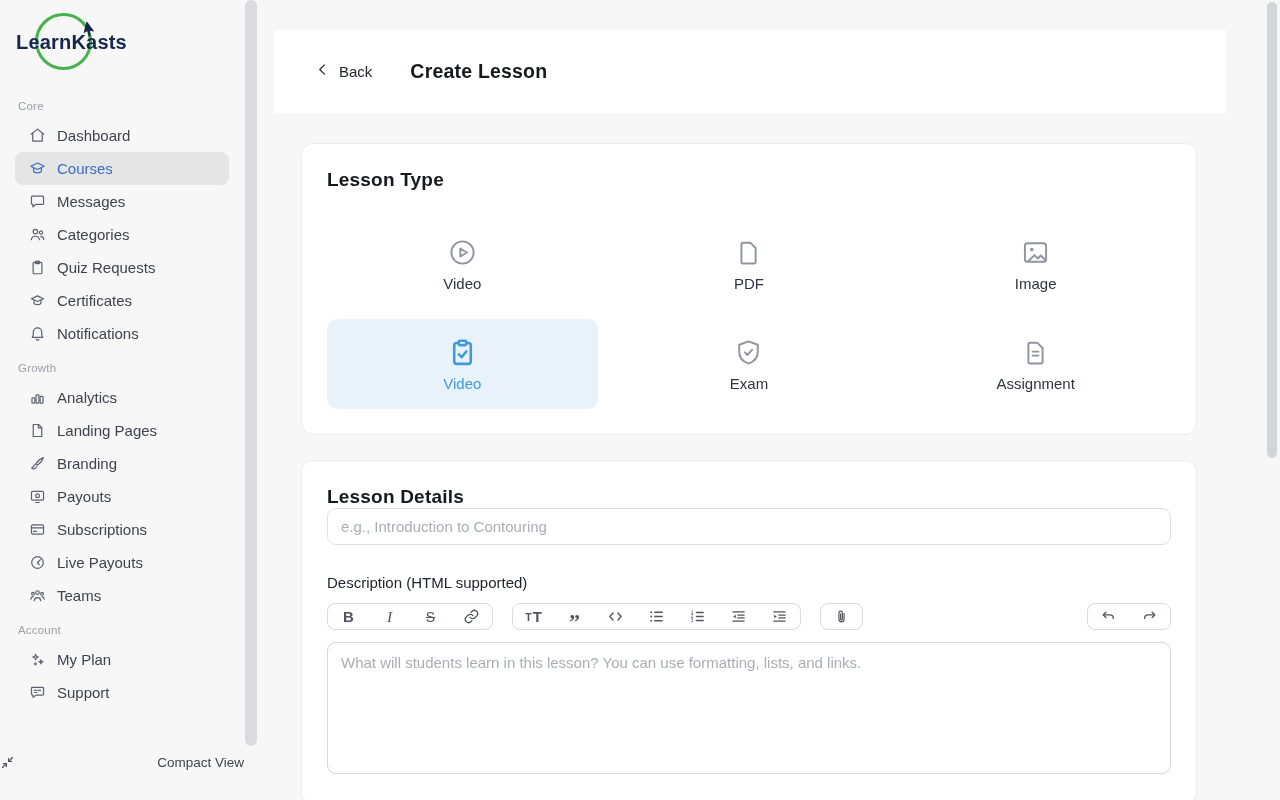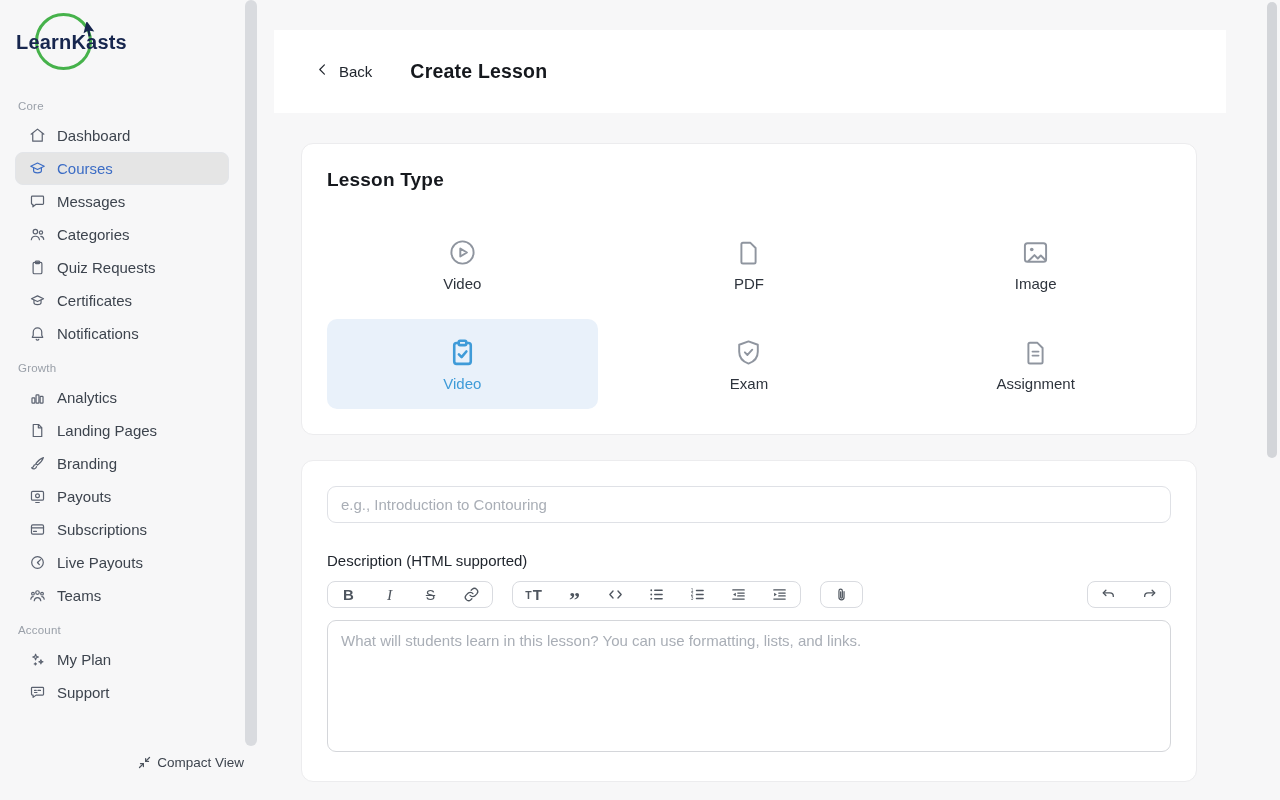--- a/index.html
+++ b/index.html
@@ -16,21 +16,21 @@
   .logo-wrap { position:relative; height:88px;padding-left:46px; }
   .logo-text { position:absolute; left:16px; top:31px; font-size:20px; font-weight:700; color:#17264e; letter-spacing:.2px; z-index:2; }
   .logo-circle { position:absolute; left:35px; top:13px; width:57px; height:57px; border:3.5px solid #46b24b; border-radius:50%; z-index:1; }
   .logo-cursor { position:absolute; left:82px; top:22px; z-index:3; }
   .nav-section-label { margin:12px 0 7px 18px; font-size:11.5px; color:#9aa0a9; letter-spacing:.2px; }
   .nav-item { display:flex; align-items:center; gap:11px; height:33px; margin:0 15px; padding-left:13px;
               border:1px solid transparent; border-radius:8px; font-size:15px; color:#3d444e; cursor:pointer; }
   .nav-item svg { width:17px; height:17px; color:#5b6270; flex:none; }
   .nav-item.active { background:#e5e5e5; border-color:#e3e5e9; color:#3b6cc5; }
   .nav-item.active svg { color:#3b6cc5; }
-  .compact { margin-top:auto; display:flex; align-items:center; justify-content:flex-end; gap:5px;
+  .compact { margin-top:auto; display:flex; align-items:center; justify-content:space-between; gap:5px;
              padding:18px 0 30px; font-size:13.5px; color:#3d444e; cursor:pointer; }
   .compact svg { width:15px; height:15px; color:#4d545e; }
   .sb-scroll { position:absolute; left:245px; top:0; width:12px; height:746px; background:#d9dbdf; border-radius:7px; z-index:5; }
   .main-scroll { position:absolute; right:3px; top:2px; width:10px; height:456px; background:#d3d5d9; border-radius:5px; z-index:5; }
   
   .main { flex:1; padding:30px 0 0 30px; }
   .page-header { width:952px; height:83px; background:#ffffff; display:flex; align-items:center; padding-left:42px; gap:38px; }
   .back-btn { display:flex; gap:10px; font-size:15px; color:#21262e; cursor:pointer; }
   .back-btn svg { width:13px; height:13px; }
   .page-title { font-size:19.5px; font-weight:700; color:#15181d; letter-spacing:.2px; }
@@ -284,20 +284,21 @@
               <path d="M6.5 5.7c0-.7.5-1.2 1.2-1.2h5.8l4 4v10.8c0 .7-.5 1.2-1.2 1.2H7.7c-.7 0-1.2-.5-1.2-1.2z"></path>
               <path d="M9.7 11.3h4.6M9.7 14.4h4.6"></path>
             </svg>
           <span class="type-label">Assignment</span>
         </div>
 
       </div>
     </section>
 
     <section class="card">
+      <h2 class="card-heading">Lesson Details</h2>
 
       <input class="text-input" type="text" placeholder="e.g., Introduction to Contouring" style="">
 
       <label class="field-label">Description (HTML supported)</label>
 
       <div class="toolbar">
         <div class="tb-group">
           <button class="tb-btn tb-b">B</button>
           <button class="tb-btn tb-i">I</button>
           <button class="tb-btn tb-s">S</button>

